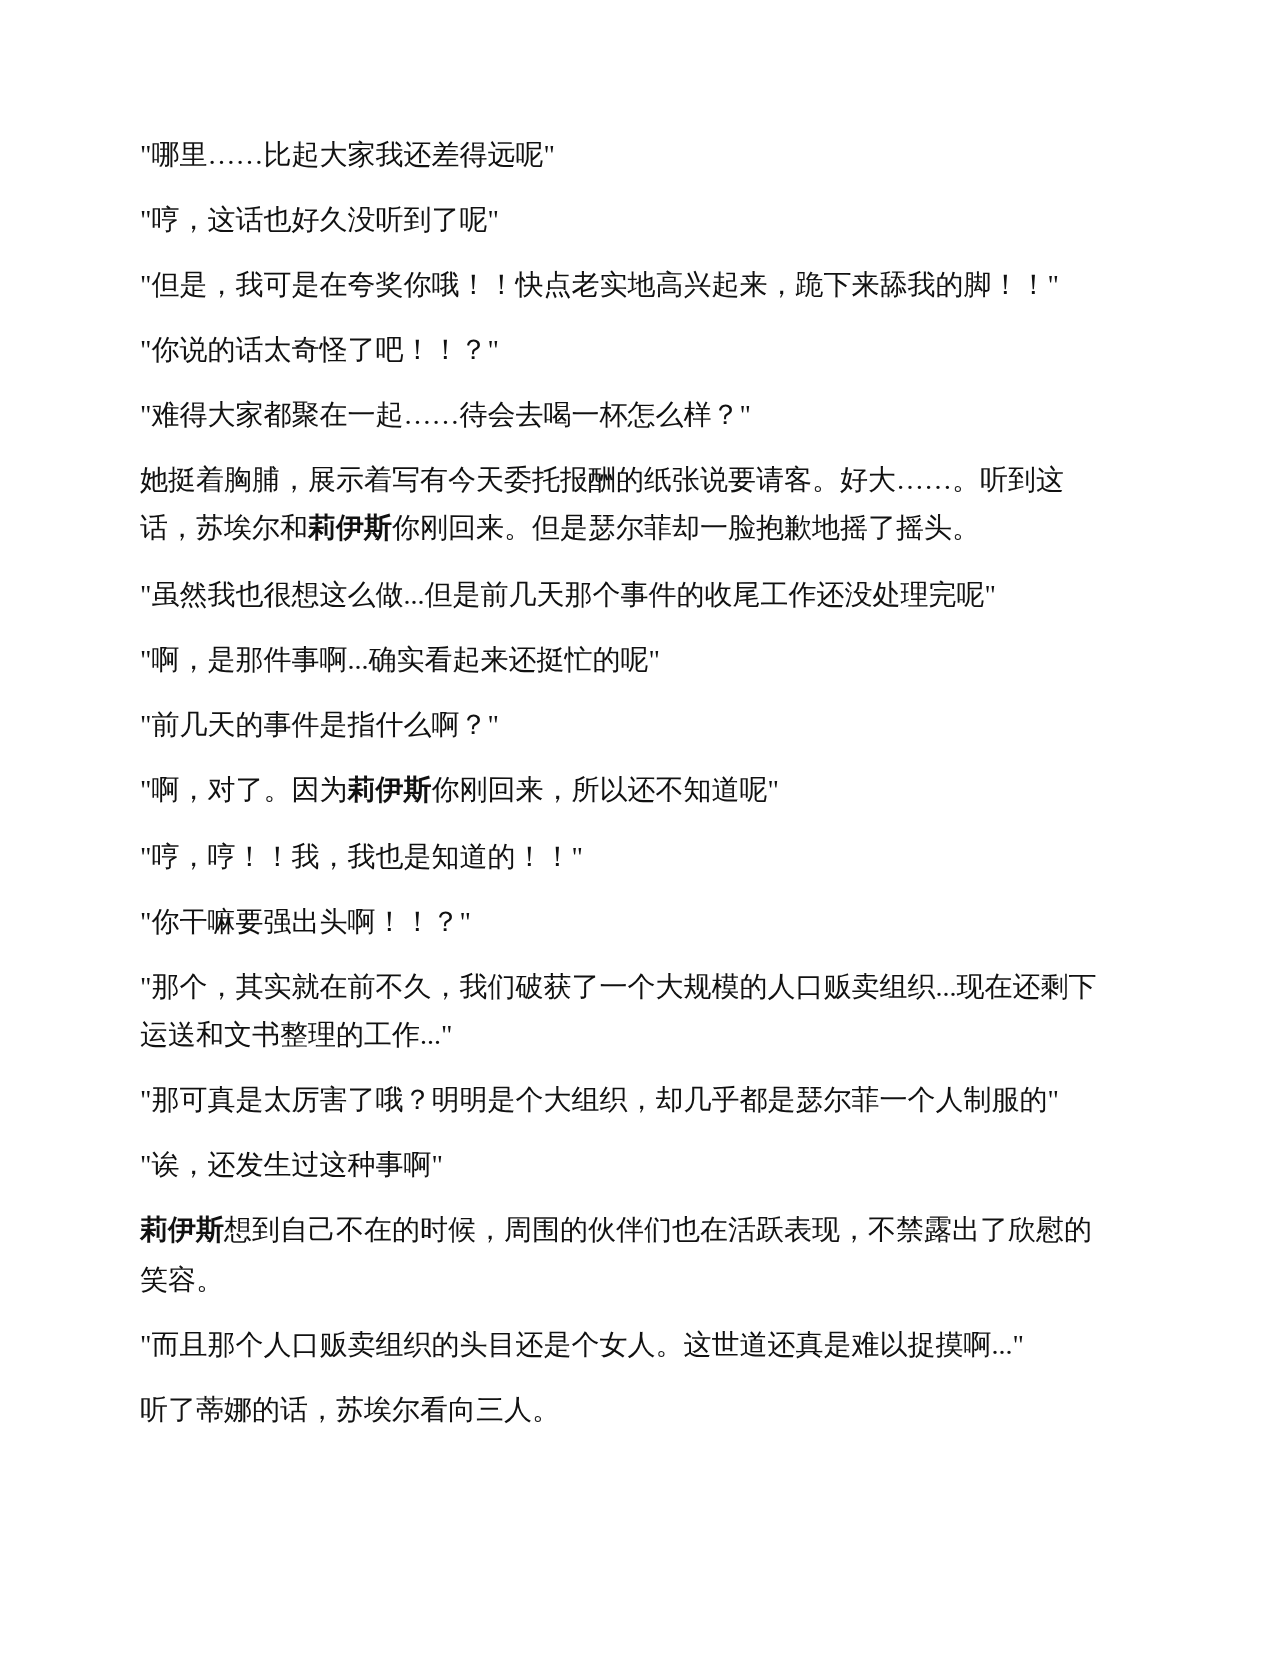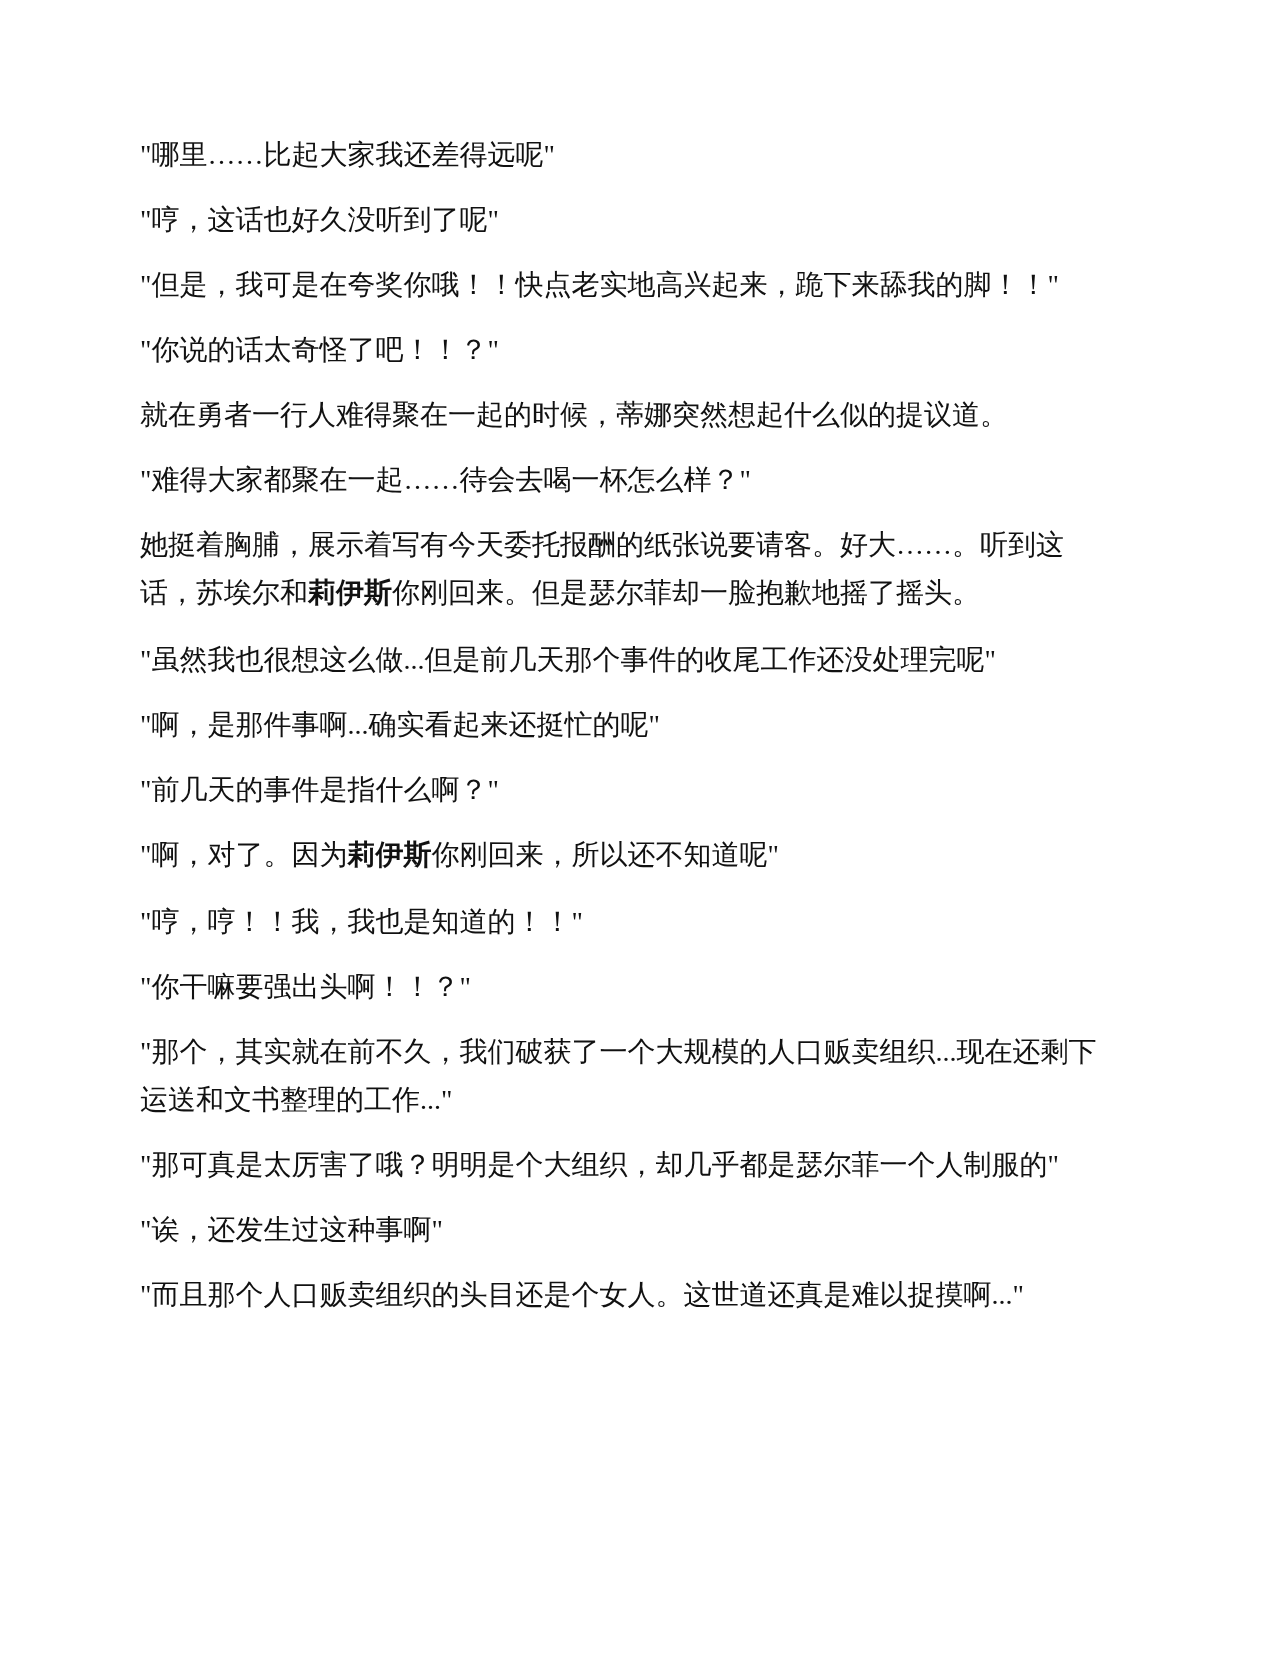--- a/index.html
+++ b/index.html
@@ -39,27 +39,28 @@
 </style>
 </head>
 <body>
 
 <main class="page">
   <div class="text-content" id="text-content" style="color: rgb(17, 17, 17);">
       <p><span class="text-run">"哪里……比起大家我还差得远呢"</span></p>
       <p><span class="text-run">"哼，这话也好久没听到了呢"</span></p>
       <p><span class="text-run">"但是，我可是在夸奖你哦！！快点老实地高兴起来，跪下来舔我的脚！！"</span></p>
       <p><span class="text-run">"你说的话太奇怪了吧！！？"</span></p>
-      <p><span class="text-run">就在勇者一行人难得聚在一起的时候，蒂娜突然想起什么似的提议道。</span></p>
       <p><span class="text-run">"难得大家都聚在一起……待会去喝一杯怎么样？"</span></p>
       <p><span class="text-run">她挺着胸脯，展示着写有今天委托报酬的纸张说要请客。好大……。听到这话，苏埃尔和</span><span class="name-bold">莉伊斯</span><span class="text-run">你刚回来。但是瑟尔菲却一脸抱歉地摇了摇头。</span></p>
       <p><span class="text-run">"虽然我也很想这么做...但是前几天那个事件的收尾工作还没处理完呢"</span></p>
       <p><span class="text-run">"啊，是那件事啊...确实看起来还挺忙的呢"</span></p>
       <p><span class="text-run">"前几天的事件是指什么啊？"</span></p>
       <p><span class="text-run">"啊，对了。因为</span><span class="name-bold">莉伊斯</span><span class="text-run">你刚回来，所以还不知道呢"</span></p>
       <p><span class="text-run">"哼，哼！！我，我也是知道的！！"</span></p>
       <p><span class="text-run">"你干嘛要强出头啊！！？"</span></p>
       <p><span class="text-run">"那个，其实就在前不久，我们破获了一个大规模的人口贩卖组织...现在还剩下运送和文书整理的工作..."</span></p>
       <p><span class="text-run">"那可真是太厉害了哦？明明是个大组织，却几乎都是瑟尔菲一个人制服的"</span></p>
       <p><span class="text-run">"诶，还发生过这种事啊"</span></p>
+      <p><span class="name-bold">莉伊斯</span><span class="text-run">想到自己不在的时候，周围的伙伴们也在活跃表现，不禁露出了欣慰的笑容。</span></p>
       <p><span class="text-run">"而且那个人口贩卖组织的头目还是个女人。这世道还真是难以捉摸啊..."</span></p>
+      <p><span class="text-run">听了蒂娜的话，苏埃尔看向三人。</span></p>
     </div>
 </main>
 
 </body></html>

